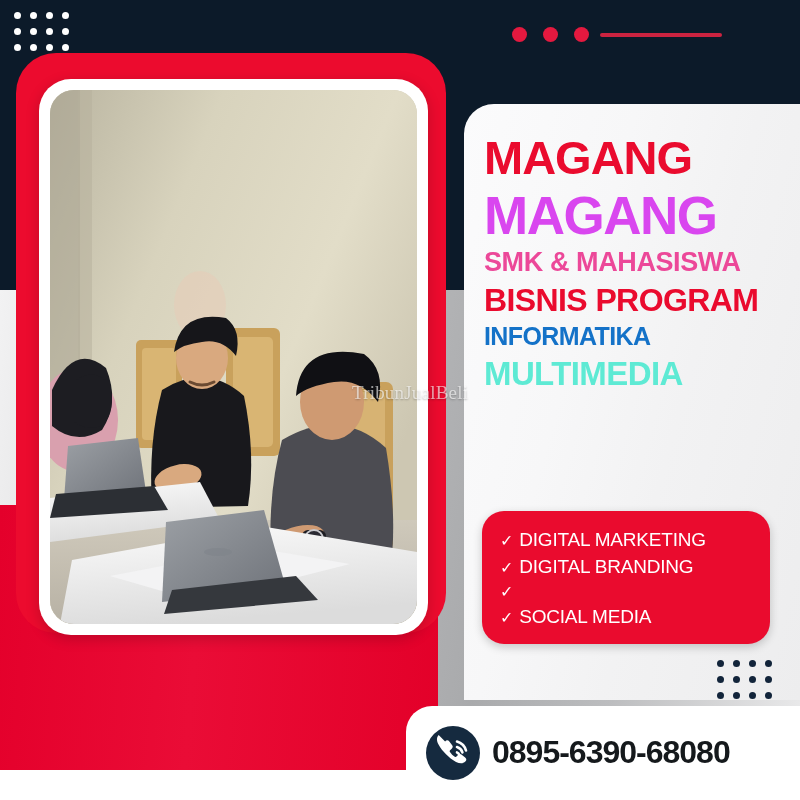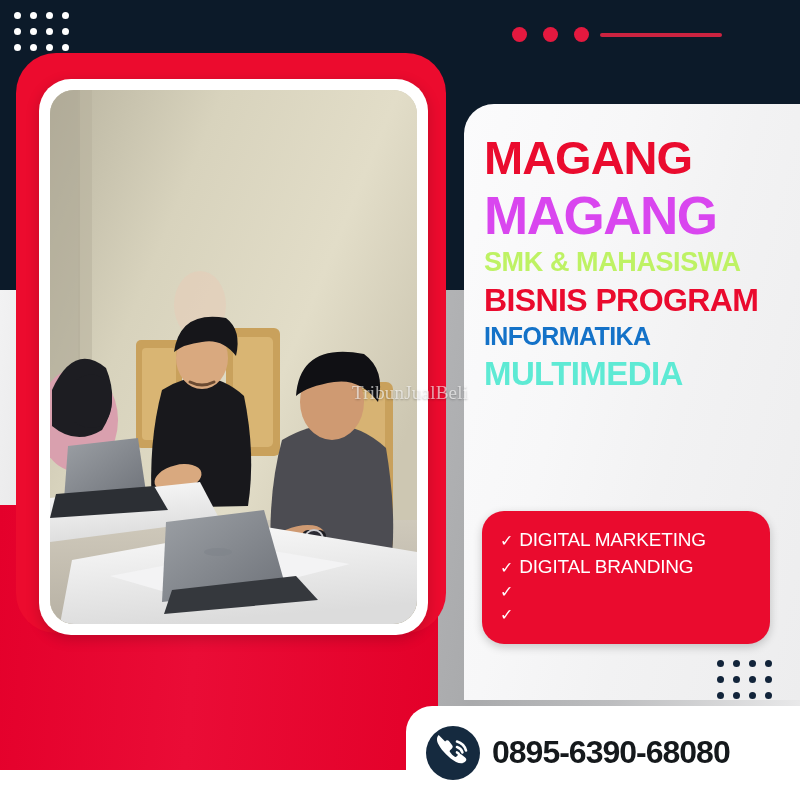--- a/index.html
+++ b/index.html
@@ -155,21 +155,21 @@
     margin-bottom: 8px;
   }
   .hl-magang {
     font-size: 53px;
     color: #d946ef;
     letter-spacing: -1.5px;
     margin-bottom: 7px;
   }
   .hl-smk {
     font-size: 27px;
-    color: #bef264;
+    color: #ec4899;
     letter-spacing: -.4px;
     margin-bottom: 8px;
   }
   .hl-bisnis {
     font-size: 32px;
     color: #ea0b2e;
     letter-spacing: -.6px;
     margin-bottom: 8px;
   }
   .hl-informatika {
@@ -369,20 +369,21 @@
     </div>
     <div class="service-item">
       <span class="check">✓</span>
       <span>DIGITAL BRANDING</span>
     </div>
     <div class="service-item">
       <span class="check">✓</span>
     </div>
     <div class="service-item">
       <span class="check">✓</span>
+      <span>SOCIAL MEDIA</span>
     </div>
   </div>
 
   <div class="dot-grid" id="dots-bottomright">
     <span class="dot"></span>
     <span class="dot"></span>
     <span class="dot"></span>
     <span class="dot"></span>
     <span class="dot"></span>
     <span class="dot"></span>

